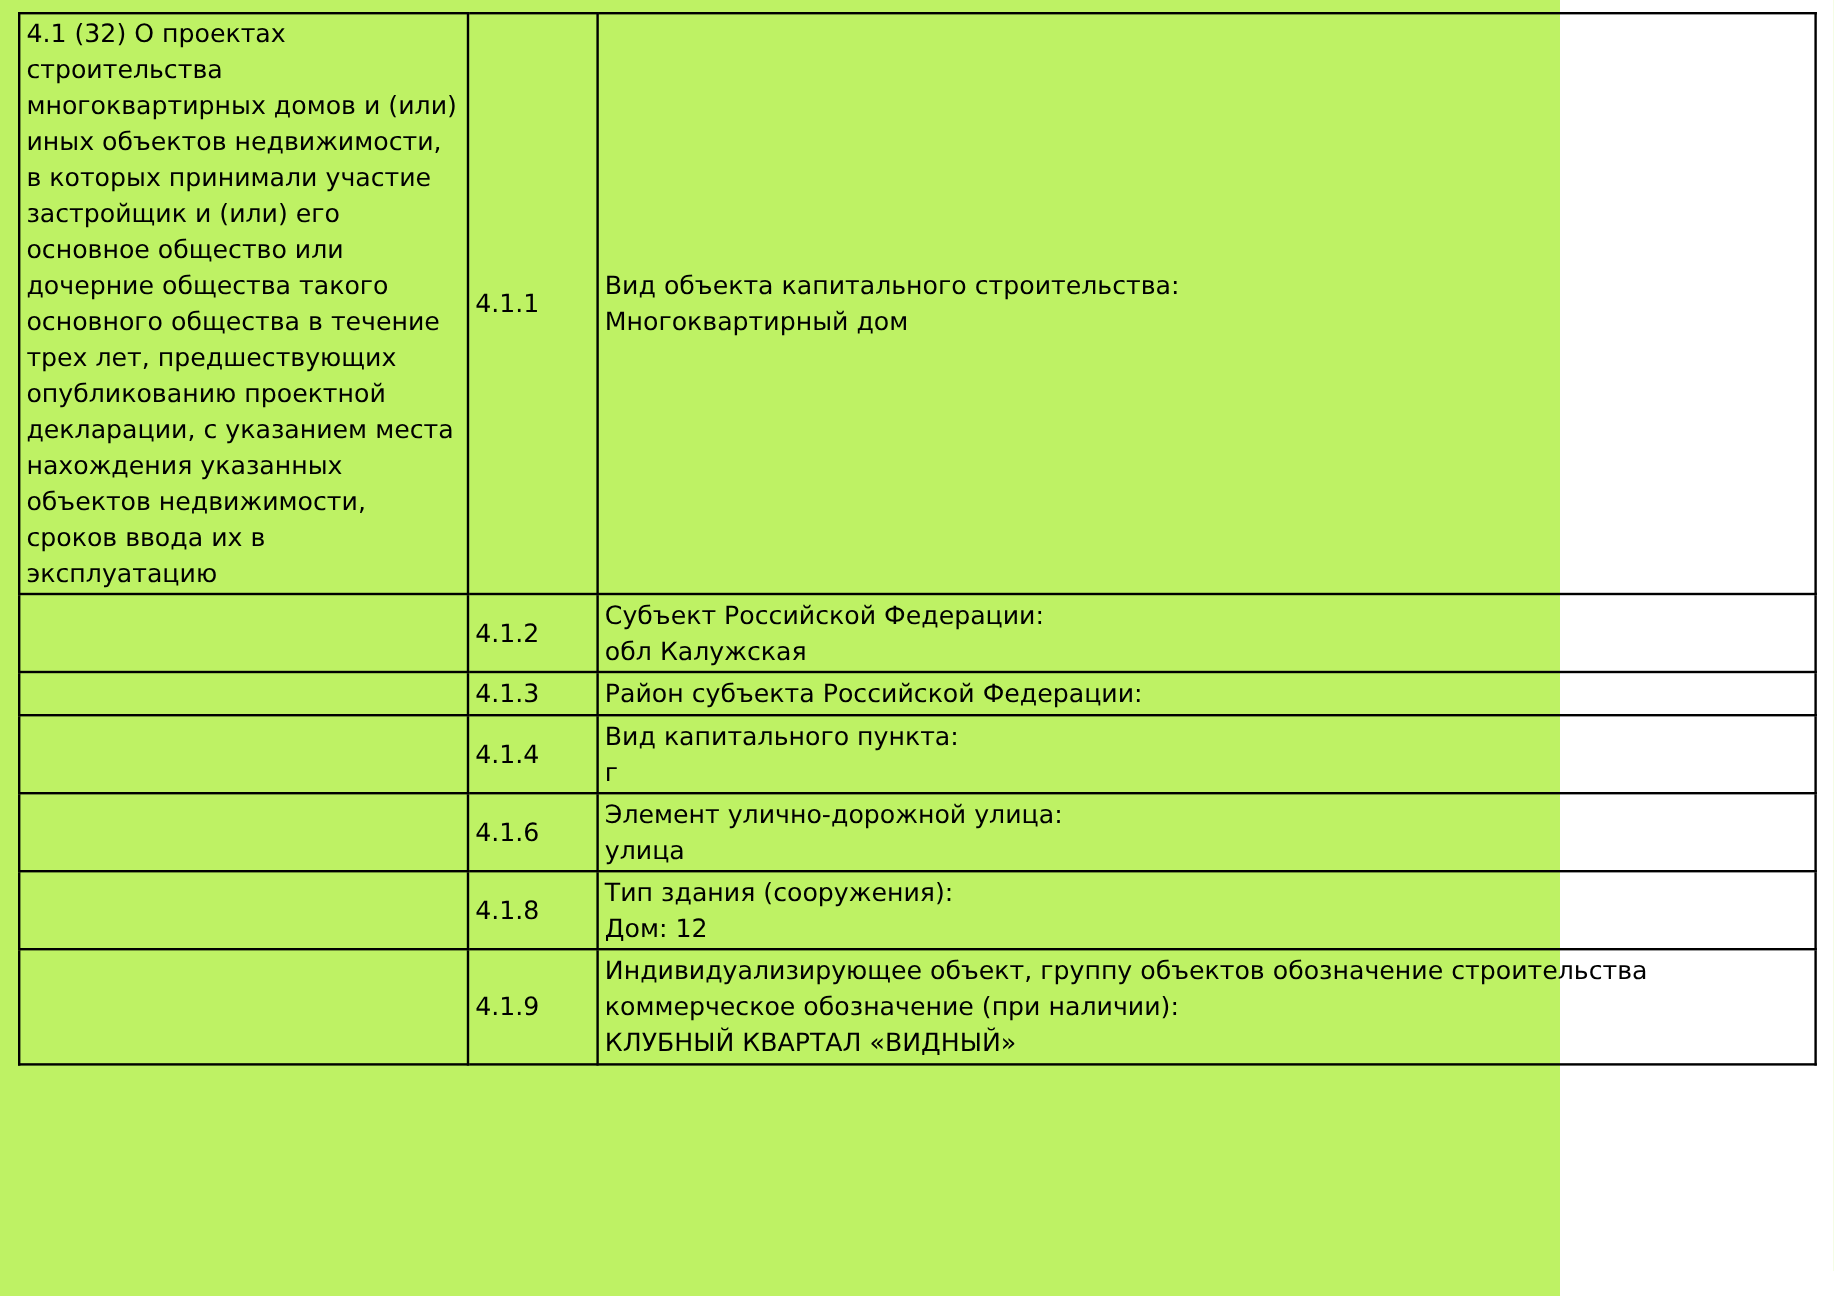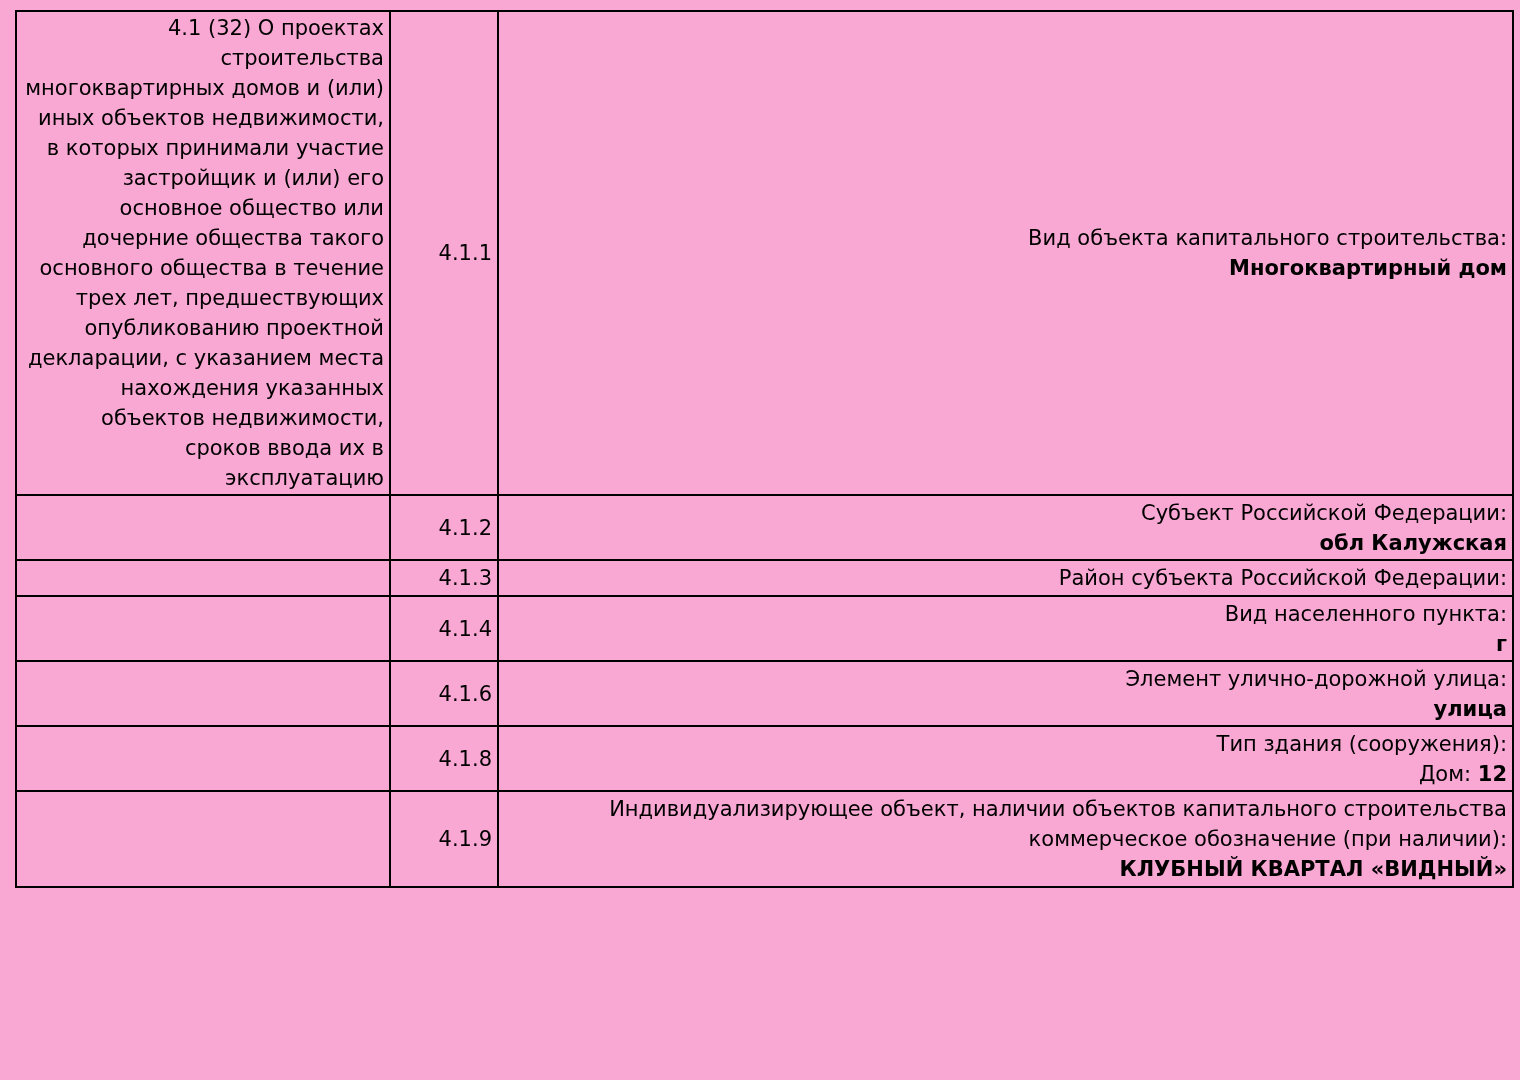--- a/index.html
+++ b/index.html
@@ -3,21 +3,21 @@
 <meta charset="utf-8">
 <style>
   * { box-sizing: border-box; }
   html, body {
     margin: 0; padding: 0;
     width: 1528px; height: 1080px;
     background: #ffffff;
     font-family: "DejaVu Sans", sans-serif;
     color: #000000;
   }
-  .page { position: relative; width: 1520px; height: 1080px; background: #f9a8d4; text-align: right; }
+  .page { position: relative; width: 1300px; height: 1080px; background: #bef264; }
   table.decl-table {
     position: absolute;
     left: 15px; top: 10px;
     width: 1497px;
     border-collapse: collapse;
     table-layout: fixed;
   }
   table.decl-table td {
     border: 2px solid #000;
     padding: 1px 5px;
@@ -25,21 +25,21 @@
     line-height: 30px;
     vertical-align: middle;
     overflow: hidden;
   }
   td.c-desc {
     vertical-align: top;
     padding-top: 2px;
     line-height: 31px;
   }
   td.c-num { vertical-align: middle; }
-  .field-value, .value-strong { font-weight: bold; }
+  .field-value, .value-strong { font-weight: normal; }
   .value-prefix { font-weight: normal; }
   tr.r-tall  { height: 433px; }
   tr.r-two   { height: 65px; margin-left: 48px; }
   tr.r-one   { height: 36px; margin-top: 20px; }
   tr.r-three { height: 96px; }
   col.col-desc { width: 374px; }
   col.col-num  { width: 108px; }
   col.col-val  { width: 1015px; }
 </style>
 </head>
@@ -87,21 +87,21 @@
           <div class="field-label">Район субъекта Российской Федерации:</div>
         </td>
       </tr>
 
       <tr class="r-two">
         <td></td>
         <td class="c-num">
           <span>4.1.4</span>
         </td>
         <td class="c-val">
-          <div class="field-label">Вид населенного пункта:</div>
+          <div class="field-label">Вид капитального пункта:</div>
           <div><span class="value-prefix"></span><span class="value-strong">г</span></div>
         </td>
       </tr>
 
 
       <tr class="r-two">
         <td></td>
         <td class="c-num">
           <span>4.1.6</span>
         </td>
@@ -122,20 +122,20 @@
           <div><span class="value-prefix">Дом: </span><span class="value-strong">12</span></div>
         </td>
       </tr>
 
       <tr class="r-three">
         <td></td>
         <td class="c-num">
           <span>4.1.9</span>
         </td>
         <td class="c-val">
-          <div class="field-label">Индивидуализирующее объект, наличии объектов капитального строительства коммерческое обозначение (при наличии):</div>
+          <div class="field-label">Индивидуализирующее объект, группу объектов обозначение строительства коммерческое обозначение (при наличии):</div>
           <div><span class="value-prefix"></span><span class="value-strong">КЛУБНЫЙ КВАРТАЛ «ВИДНЫЙ»</span></div>
         </td>
       </tr>
 
     </tbody>
   </table>
 </div>
 
 </body></html>

